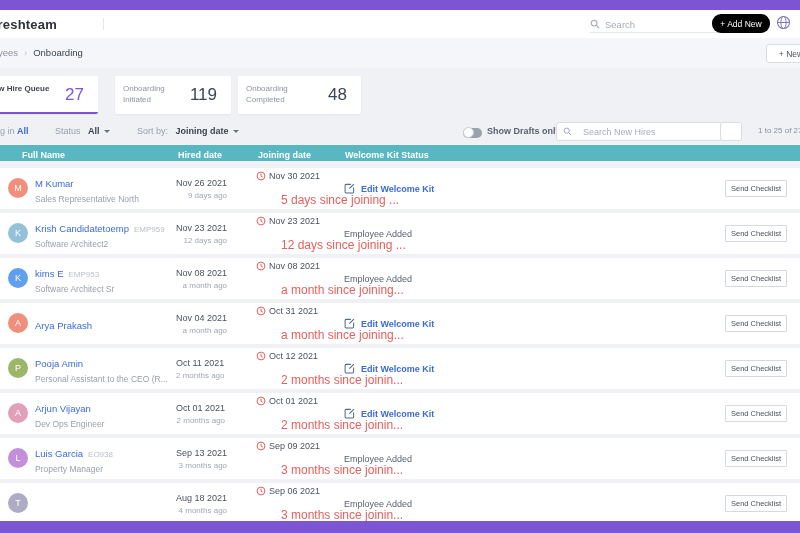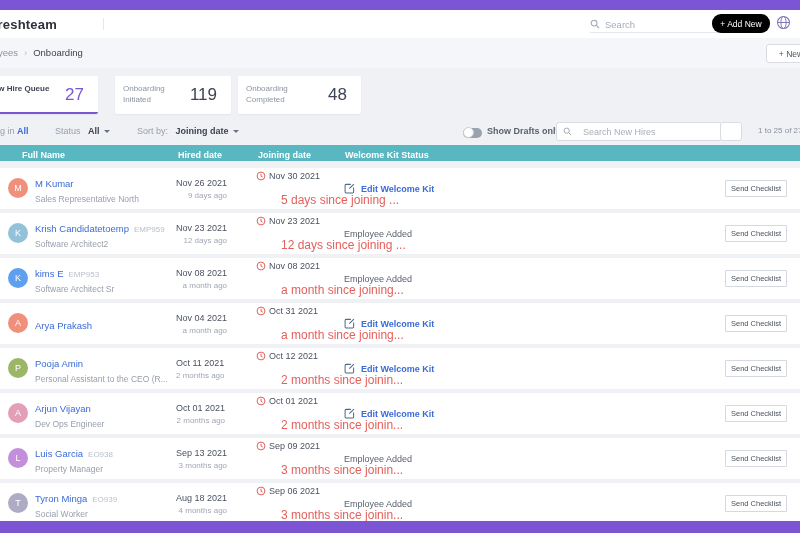--- a/index.html
+++ b/index.html
@@ -374,26 +374,20 @@
     </div>
     <div class="kitcell">
 
       <span class="kit-text">Employee Added</span>
     </div>
     <button class="send-btn">Send Checklist</button>
   </div>
 
   <div class="row">
     <div class="avatar" style="background: rgb(174, 172, 196);">T</div>
-    <div class="namecell">
-      <div>
-        <span class="name">Tyron Minga</span><span class="empid">EO939</span>
-      </div>
-      <div class="emp-title">Social Worker</div>
-    </div>
     <div class="hiredcell">
       <div class="dateline">Aug 18 2021</div>
       <div class="relline">4 months ago</div>
     </div>
     <div class="joincell">
       <div class="dateline">
         <svg width="10" height="10" viewBox="0 0 11 11">
               <circle cx="5.5" cy="5.5" r="4.3" fill="none" stroke="#e4605c" stroke-width="1.1"></circle>
               <path d="M5.5 3v2.7l1.8 1" fill="none" stroke="#e4605c" stroke-width="1.1"></path>
             </svg>

